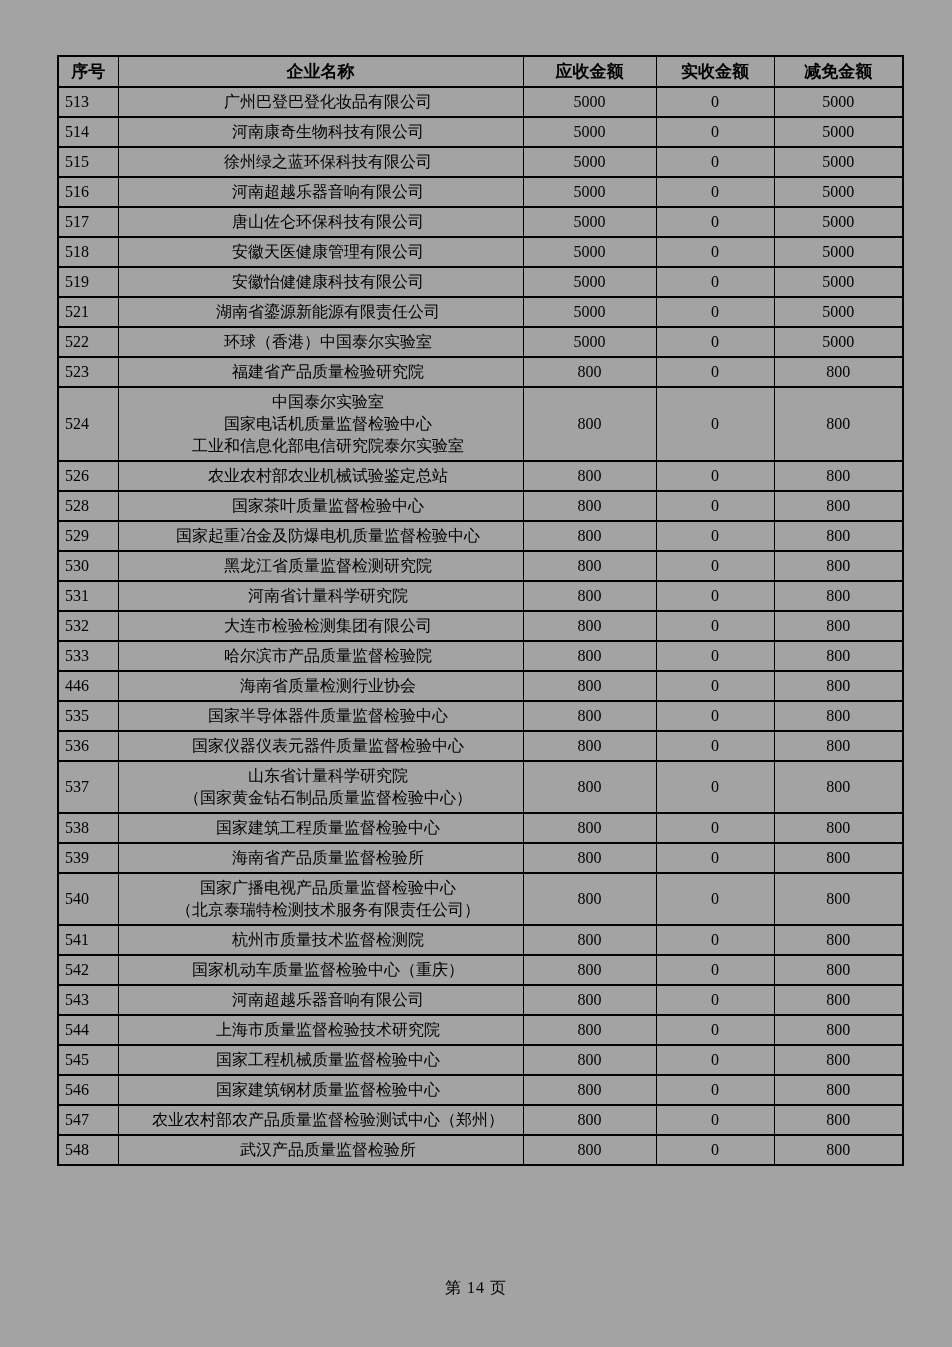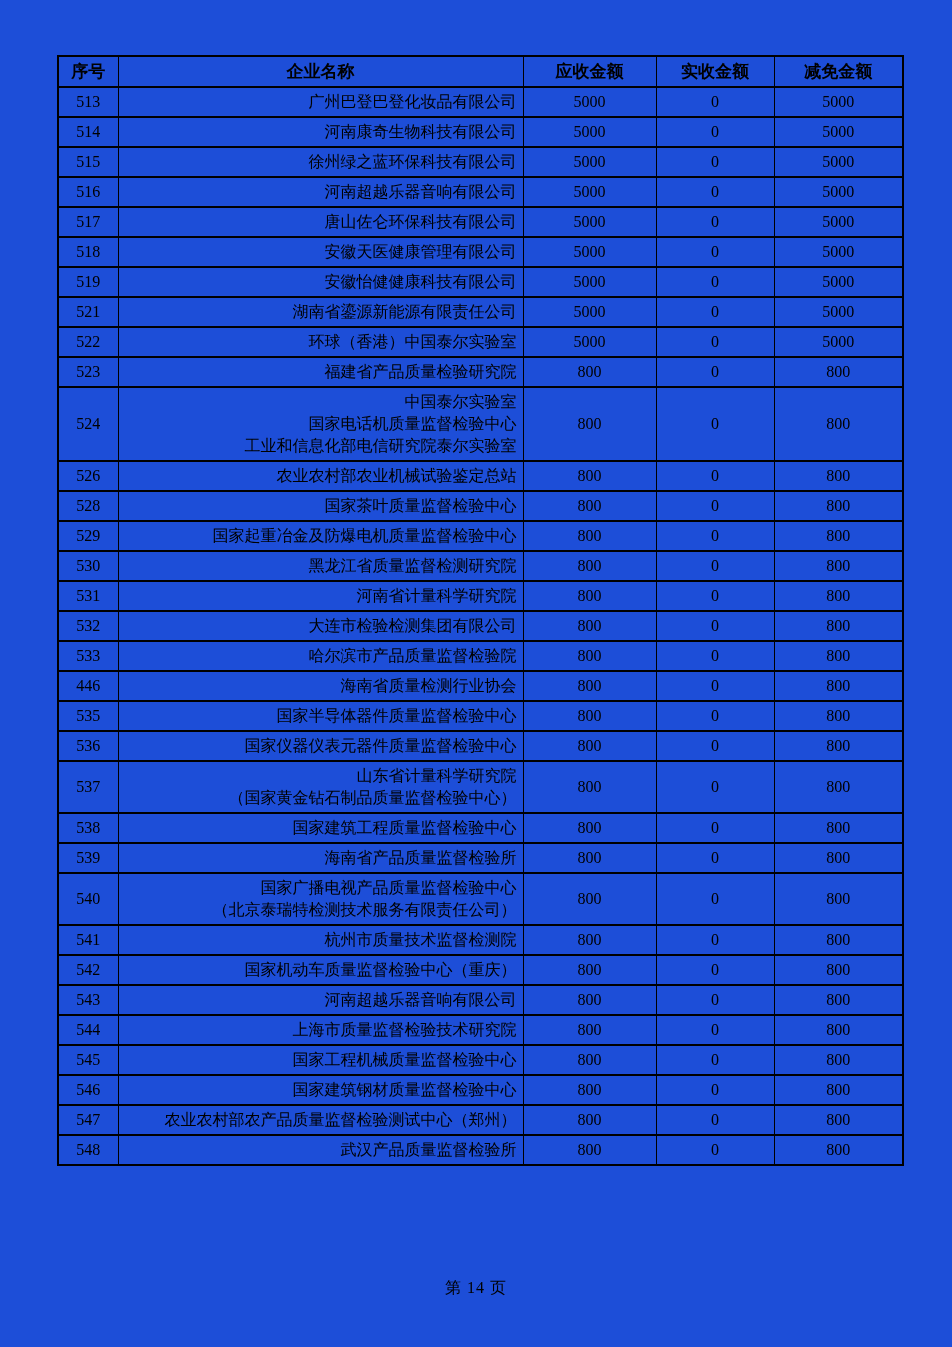--- a/index.html
+++ b/index.html
@@ -4,21 +4,21 @@
 <style>
   html, body {
     margin: 0;
     padding: 0;
     background: #ffffff;
   }
   .page {
     position: relative;
     width: 952px;
     height: 1347px;
-    background: #1d4ed8;
+    background: #a3a3a3;
     font-family: "Liberation Serif", "DejaVu Serif", serif;
     color: #000000;
     overflow: hidden;
   }
   table.fee-table {
     position: absolute;
     left: 57px;
     top: 55px;
     width: 845px;
     border-collapse: collapse;
@@ -36,25 +36,25 @@
     vertical-align: middle;
     overflow: hidden;
   }
   .fee-table th {
     font-weight: bold;
     font-size: 17px;
     text-align: center;
     height: 23px;
   }
   .fee-table td.c-index {
+    text-align: left;
+    margin-left: 42px;
+  }
+  .fee-table td.c-name {
     text-align: center;
-    margin-left: 42px;
-  }
-  .fee-table td.c-name {
-    text-align: right;
     padding-left: 21px;
   }
   .fee-table td.c-amount {
     text-align: center;
   }
   .fee-table td .name-line {
     line-height: 22px;
   }
   
   #table-body tr:nth-child(35) td {

